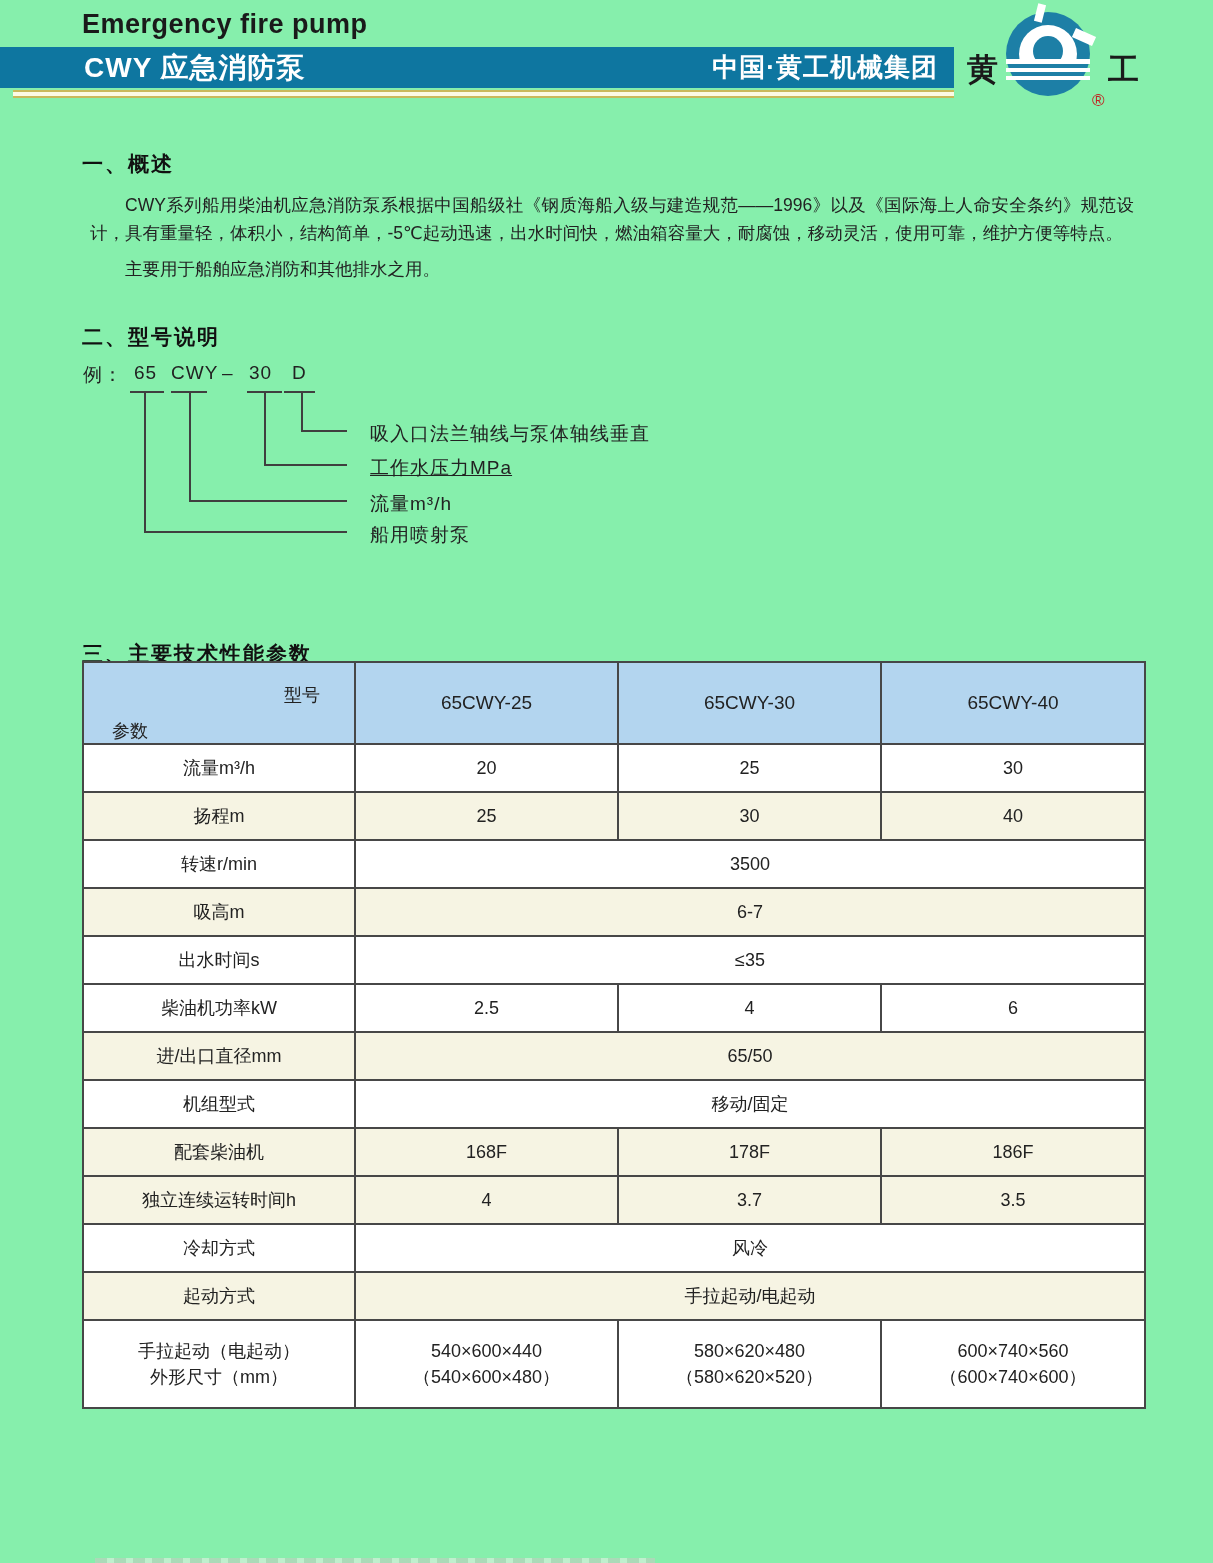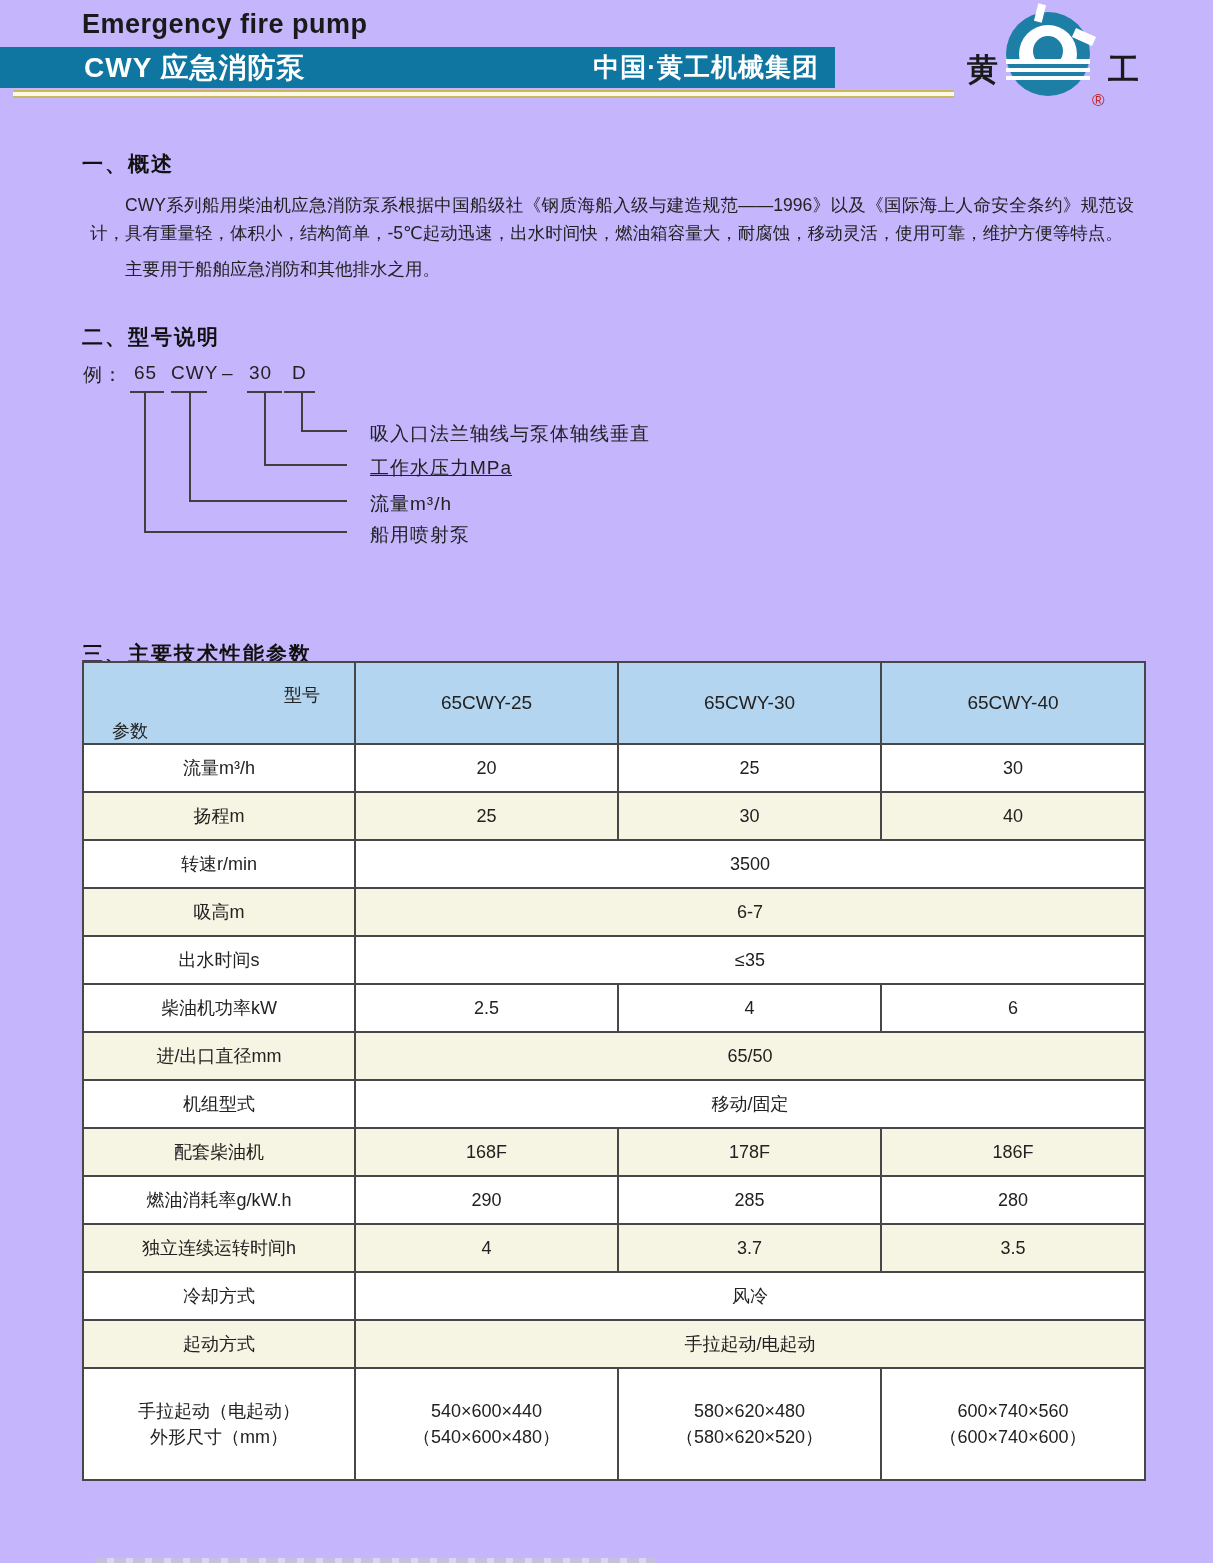--- a/index.html
+++ b/index.html
@@ -1,22 +1,22 @@
 <!DOCTYPE html>
 <html><head>
 <meta charset="utf-8">
 <style>
   html,body{margin:0;padding:0;background:#ffffff;}
   .page{
-    position:relative;width:1213px;height:1563px;background:#c4b5fd;overflow:hidden;
+    position:relative;width:1213px;height:1563px;background:#86efac;overflow:hidden;
     font-family:"Liberation Sans","DejaVu Sans",sans-serif;color:#1a1a1a;
   }
   
   .title-en{position:absolute;left:82px;top:9px;font-size:27px;font-weight:bold;letter-spacing:0.5px;color:#1a1a1a;}
-  .banner{position:absolute;left:0;top:47px;width:835px;height:41px;background:#0e76a0;}
+  .banner{position:absolute;left:0;top:47px;width:954px;height:41px;background:#0e76a0;}
   .banner .product{position:absolute;left:84px;top:0;line-height:41px;font-size:28px;font-weight:bold;color:#ffffff;letter-spacing:1px;}
   .banner .company{position:absolute;right:16px;top:0;line-height:41px;font-size:26px;font-weight:bold;color:#ffffff;letter-spacing:1px;}
   .gold-band{position:absolute;left:13px;top:90px;width:941px;height:4px;background:#fcfae6;border-top:2px solid #c9b95c;border-bottom:2px solid #c9b95c;}
   .logo{position:absolute;left:963px;top:3px;width:192px;height:112px;}
   
   .sec-h{position:absolute;left:82px;font-size:21px;font-weight:bold;color:#111;letter-spacing:2px;}
   .h-overview{top:150px;}
   .h-model{top:323px;}
   .h-specs{top:640px;}
   
@@ -37,21 +37,21 @@
   .hl2{left:264px;top:464px;width:83px;}
   .hl1{left:189px;top:500px;width:158px;}
   .hl0{left:144px;top:531px;width:203px;}
   .callout{position:absolute;left:370px;font-size:19px;color:#222;letter-spacing:1px;}
   .c3{top:421px;} .c2{top:455px;text-decoration:underline;} .c1{top:491px;} .c0{top:522px;}
   
   .spec-table{position:absolute;left:82px;top:661px;border-collapse:collapse;table-layout:fixed;width:1062px;background:#fff;}
   .spec-table td{border:2px solid #474747;text-align:center;vertical-align:middle;font-size:18px;color:#222;padding:0;}
   .spec-table thead tr{height:82px;}
   .spec-table tbody tr{height:48px;}
-  .spec-table tbody tr.tall{height:112px;}
+  .spec-table tbody tr.tall{height:88px;}
   .spec-table tbody tr.shade td{background:#f6f4e3;text-align:center;}
   .spec-table thead td{background:#b3d5ef;font-size:19px;}
   .corner{position:relative;background-image:linear-gradient(to bottom right,transparent calc(50% - 1.2px),#474747 calc(50% - 1.2px),#474747 calc(50% + 1.2px),transparent calc(50% + 1.2px));}
   .corner .corner-top{position:absolute;left:200px;top:20px;font-size:18px;}
   .corner .corner-bottom{position:absolute;left:28px;top:56px;font-size:18px;}
   .param-label div,.param-value div{line-height:26px;}
   
   .bottom-smudge{position:absolute;left:95px;top:1558px;width:560px;height:5px;opacity:.55;
     background:repeating-linear-gradient(90deg,#c9c9c2 0 12px,#efefe9 12px 19px);}
 </style>
@@ -232,34 +232,20 @@
           <td class="param-value">
             <div>168F</div>
           </td>
           <td class="param-value">
             <div>178F</div>
           </td>
           <td class="param-value">
             <div>186F</div>
           </td>
         </tr>
-        <tr>
-          <td class="param-label">
-            <div>燃油消耗率g/kW.h</div>
-          </td>
-          <td class="param-value">
-            <div>290</div>
-          </td>
-          <td class="param-value">
-            <div>285</div>
-          </td>
-          <td class="param-value">
-            <div>280</div>
-          </td>
-        </tr>
         <tr class="shade">
           <td class="param-label">
             <div>独立连续运转时间h</div>
           </td>
           <td class="param-value">
             <div>4</div>
           </td>
           <td class="param-value">
             <div>3.7</div>
           </td>

